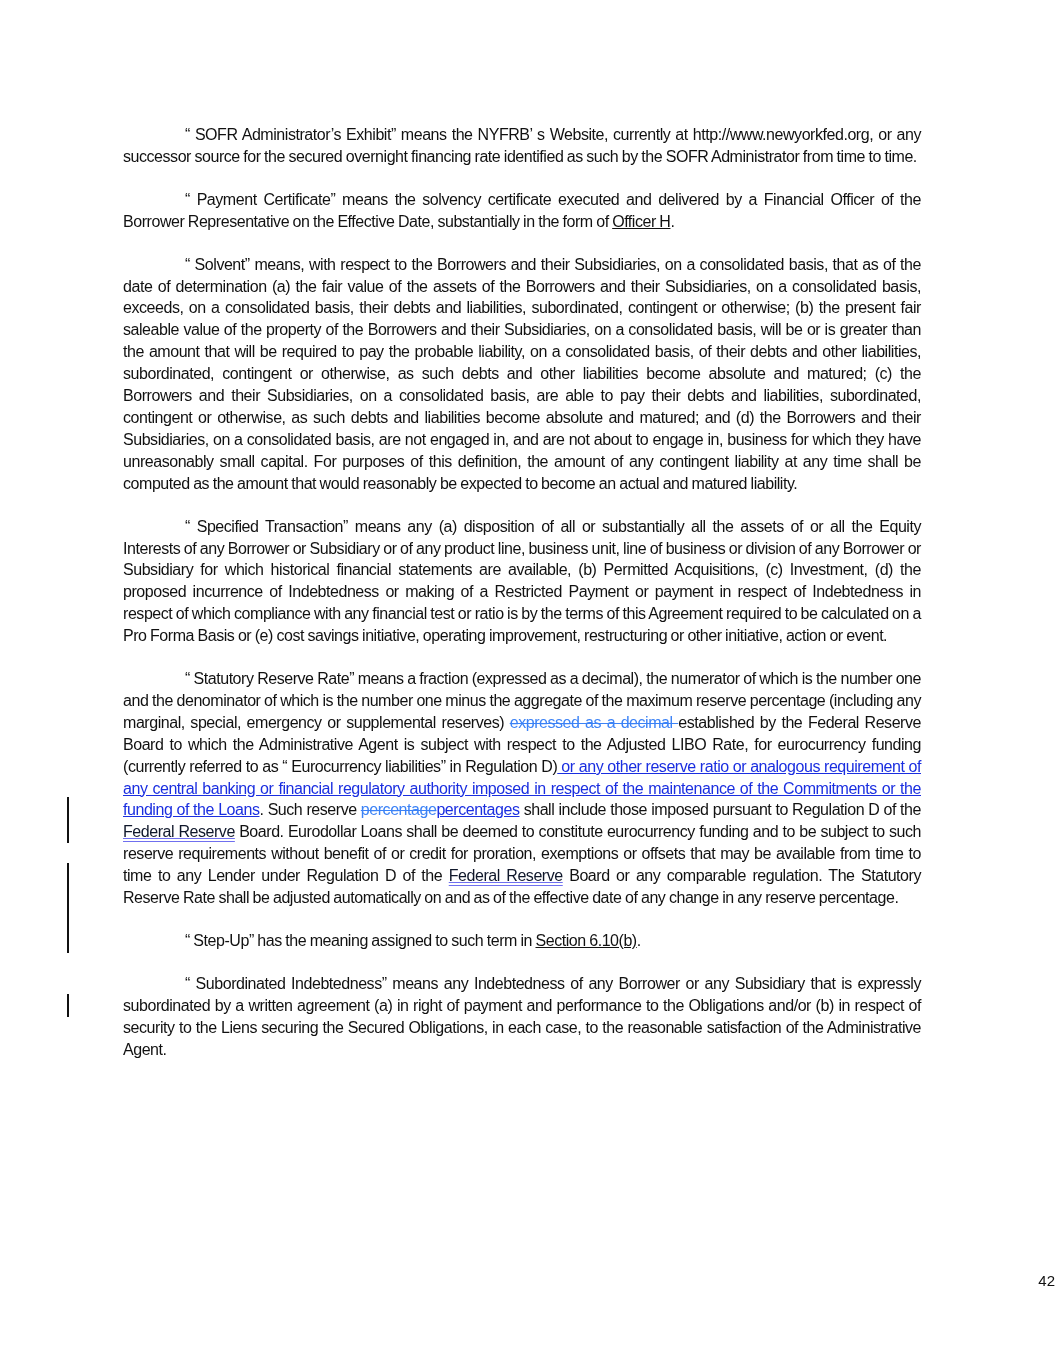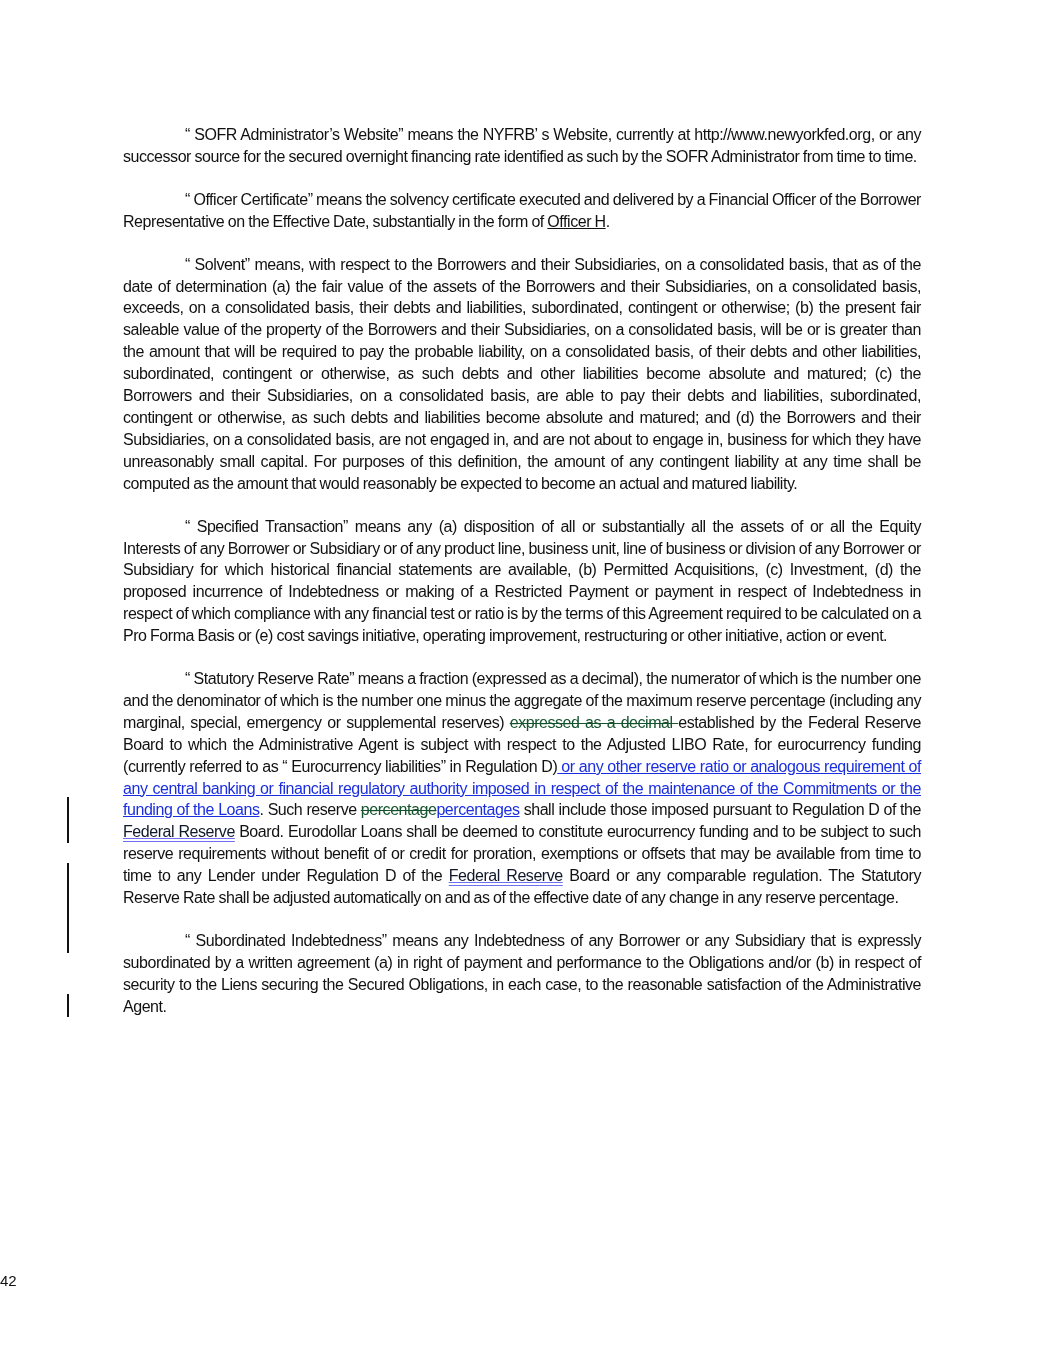--- a/index.html
+++ b/index.html
@@ -3,44 +3,45 @@
 <meta charset="utf-8">
 <style>
   html, body { margin: 0; padding: 0; background: #ffffff; }
   body { width: 1055px; height: 1365px; position: relative; overflow: hidden;
          font-family: "Liberation Sans", sans-serif; color: #111; }
   .page { position: absolute; left: 123px; top: 124px; width: 798px; }
   p { margin: 0 0 21px 0; font-size: 16px; line-height: 21.9px; text-align: justify;
       text-indent: 62px; letter-spacing: -0.45px; word-spacing: -0.5px; }
   .term { font-family: "Liberation Sans Narrow", "Liberation Sans", sans-serif; }
   .u { text-decoration: underline; }
-  .del { color: #14532d; text-decoration: line-through; }
+  .del { color: #3b82f6; text-decoration: line-through; }
   .ins { color: #1a2ee0; text-decoration: underline; }
   .insd { color: #0f172a; text-decoration: underline double; text-decoration-color: #6f6fef; }
   .changebar { position: absolute; left: 67px; width: 2px; background: #111; }
-  .pagenum { position: absolute; top: 1272px; left: 0; width: 1055px; text-align: left;
+  .pagenum { position: absolute; top: 1272px; left: 0; width: 1055px; text-align: right;
              font-size: 15px; }
 </style>
 </head>
 <body>
 
 <div class="changebar" style="top:797px;height:46px;"></div>
 <div class="changebar" style="top:863px;height:90px;"></div>
 <div class="changebar" style="top:994px;height:23px;"></div>
 
 <div class="page">
 
-  <p><span class="term">“ SOFR Administrator’s Website”</span><span> means the NYFRB’ s Website, currently at http://www.newyorkfed.org, or any successor source for the secured overnight financing rate identified as such by the SOFR Administrator from time to time.</span></p>
+  <p><span class="term">“ SOFR Administrator’s Exhibit”</span><span> means the NYFRB’ s Website, currently at http://www.newyorkfed.org, or any successor source for the secured overnight financing rate identified as such by the SOFR Administrator from time to time.</span></p>
 
-  <p><span class="term">“ Officer Certificate”</span><span> means the solvency certificate executed and delivered by a Financial Officer of the Borrower Representative on the Effective Date, substantially in the form of </span><span class="u">Officer H</span><span>.</span></p>
+  <p><span class="term">“ Payment Certificate”</span><span> means the solvency certificate executed and delivered by a Financial Officer of the Borrower Representative on the Effective Date, substantially in the form of </span><span class="u">Officer H</span><span>.</span></p>
 
   <p><span class="term">“ Solvent”</span><span> means, with respect to the Borrowers and their Subsidiaries, on a consolidated basis, that as of the date of determination (a) the fair value of the assets of the Borrowers and their Subsidiaries, on a consolidated basis, exceeds, on a consolidated basis, their debts and liabilities, subordinated, contingent or otherwise; (b) the present fair saleable value of the property of the Borrowers and their Subsidiaries, on a consolidated basis, will be or is greater than the amount that will be required to pay the probable liability, on a consolidated basis, of their debts and other liabilities, subordinated, contingent or otherwise, as such debts and other liabilities become absolute and matured; (c) the Borrowers and their Subsidiaries, on a consolidated basis, are able to pay their debts and liabilities, subordinated, contingent or otherwise, as such debts and liabilities become absolute and matured; and (d) the Borrowers and their Subsidiaries, on a consolidated basis, are not engaged in, and are not about to engage in, business for which they have unreasonably small capital.  For purposes of this definition, the amount of any contingent liability at any time shall be computed as the amount that would reasonably be expected to become an actual and matured liability.</span></p>
 
   <p><span class="term">“ Specified Transaction”</span><span> means any (a) disposition of all or substantially all the assets of or all the Equity Interests of any Borrower or Subsidiary or of any product line, business unit, line of business or division of any Borrower or Subsidiary for which historical financial statements are available, (b) Permitted Acquisitions, (c) Investment, (d) the proposed incurrence of Indebtedness or making of a Restricted Payment or payment in respect of Indebtedness in respect of which compliance with any financial test or ratio is by the terms of this Agreement required to be calculated on a Pro Forma Basis or (e) cost savings initiative, operating improvement, restructuring or other initiative, action or event.</span></p>
 
   <p><span class="term">“ Statutory Reserve Rate”</span><span> means a fraction (expressed as a decimal), the numerator of which is the number one and the denominator of which is the number one minus the aggregate of the maximum reserve percentage (including any marginal, special, emergency or supplemental reserves) </span><span class="del">expressed as a decimal </span><span>established by the Federal Reserve Board to which the Administrative Agent is subject with respect to the Adjusted LIBO Rate, for eurocurrency funding (currently referred to as “ Eurocurrency liabilities” in Regulation D)</span><span class="ins"> or any other reserve ratio or analogous requirement of any central banking or financial regulatory authority imposed in respect of the maintenance of the Commitments or the funding of the Loans</span><span>. Such reserve </span><span class="del" style="text-decoration:line-through;">percentage</span><span class="ins">percentages</span><span> shall include those imposed pursuant to Regulation D of the </span><span class="insd">Federal Reserve</span><span> Board. Eurodollar Loans shall be deemed to constitute eurocurrency funding and to be subject to such reserve requirements without benefit of or credit for proration, exemptions or offsets that may be available from time to time to any Lender under Regulation D of the </span><span class="insd">Federal Reserve</span><span> Board or any comparable regulation. The Statutory Reserve Rate shall be adjusted automatically on and as of the effective date of any change in any reserve percentage.</span></p>
 
+  <p><span class="term">“ Step-Up”</span><span> has the meaning assigned to such term in </span><span class="u">Section 6.10(b)</span><span>.</span></p>
 
   <p><span class="term">“ Subordinated Indebtedness”</span><span> means any Indebtedness of any Borrower or any Subsidiary that is expressly subordinated by a written agreement (a) in right of payment and performance to the Obligations and/or (b) in respect of security to the Liens securing the Secured Obligations, in each case, to the reasonable satisfaction of the Administrative Agent.</span></p>
 
 </div>
 
 <div class="pagenum">42</div>
 
 </body></html>

